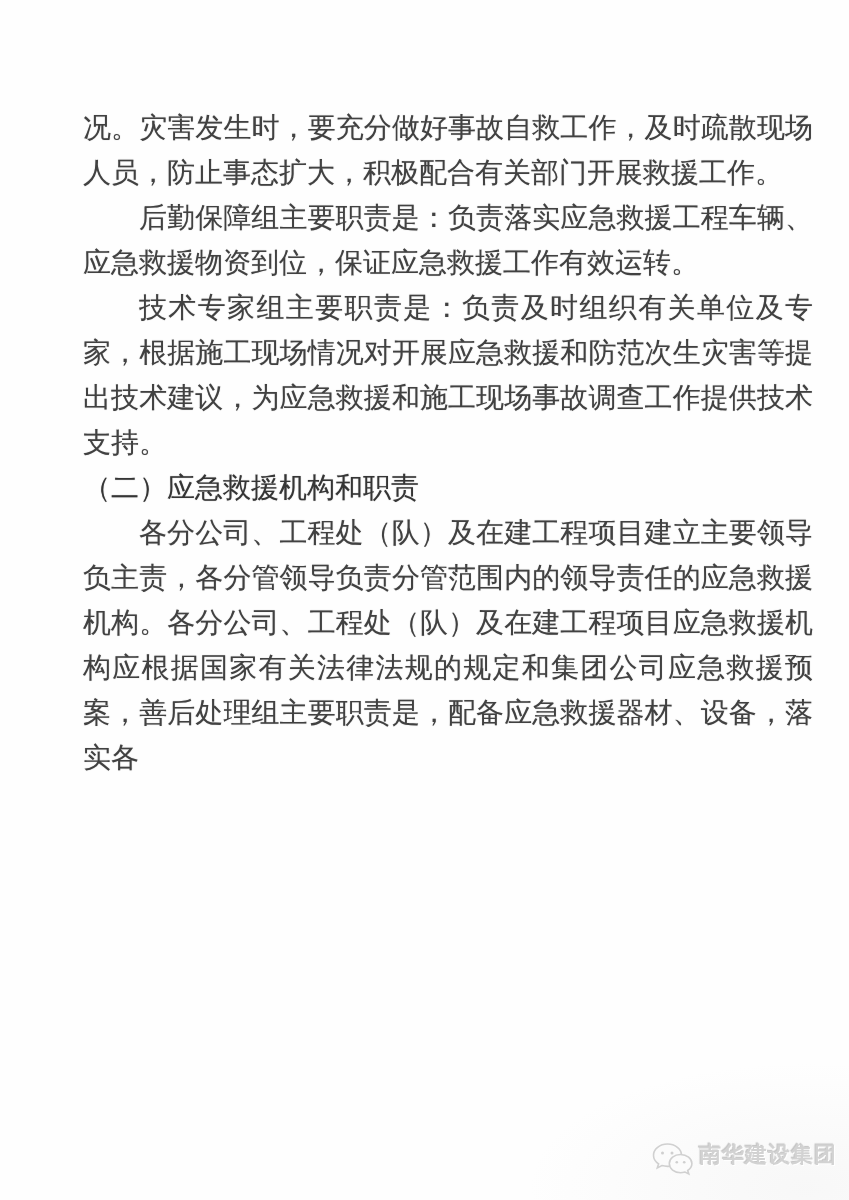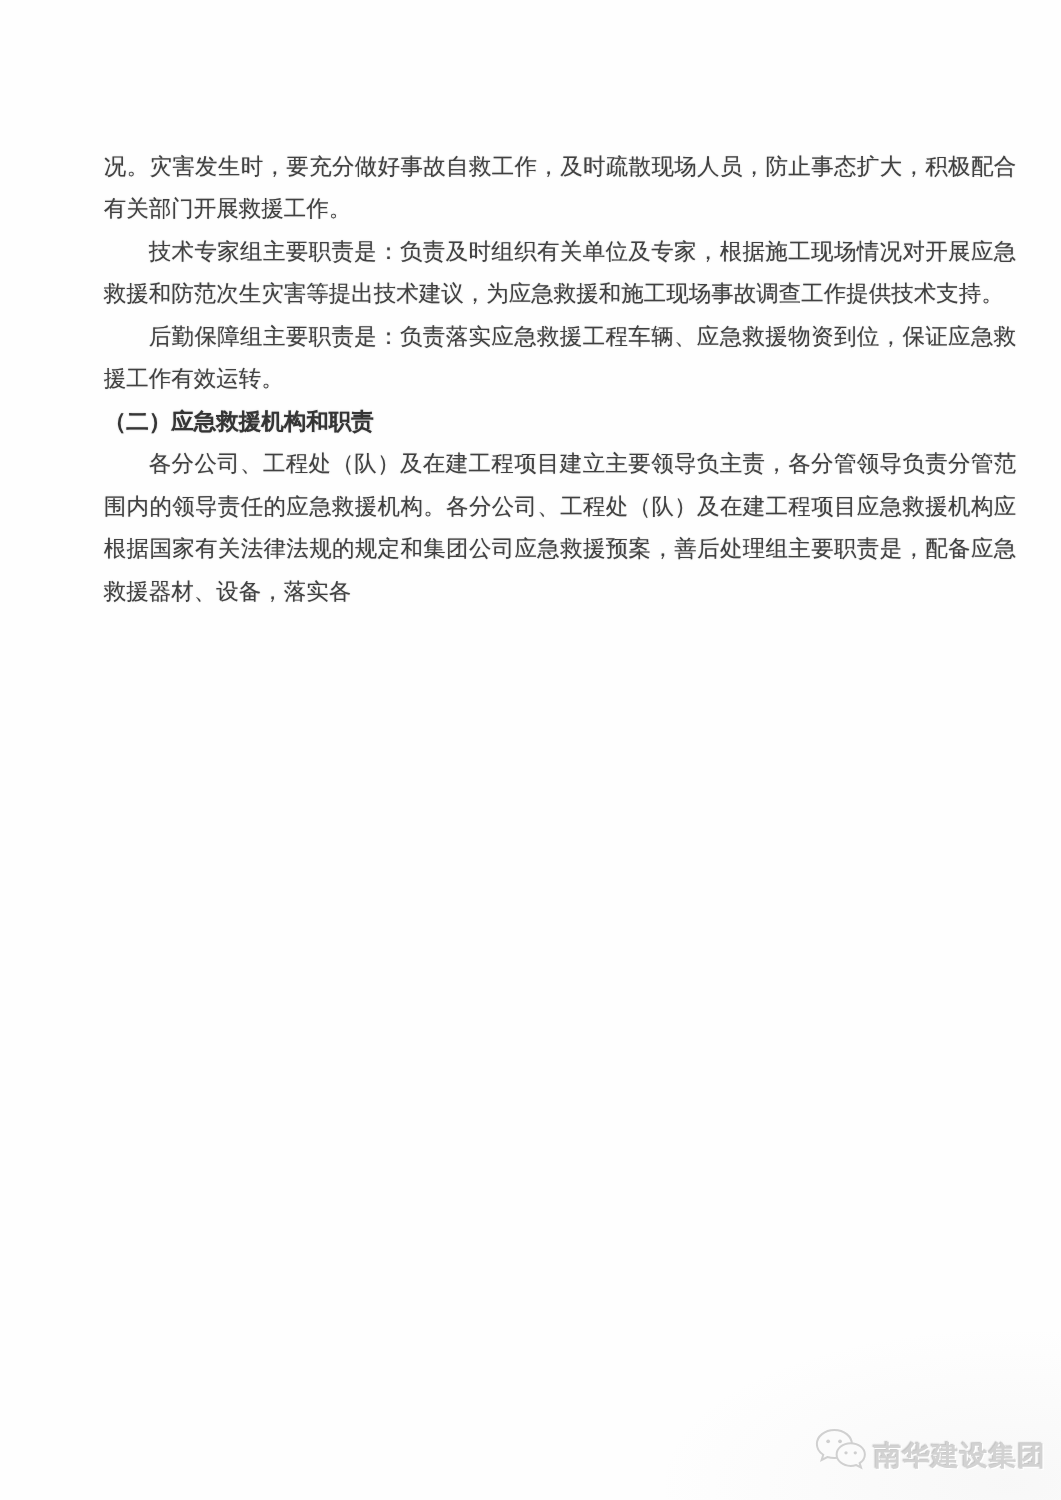--- a/index.html
+++ b/index.html
@@ -13,47 +13,47 @@
     height: 1200px;
     background:
       radial-gradient(ellipse 400px 180px at 95% 99%, rgba(190,190,190,0.10), rgba(255,255,255,0) 70%),
       #fefefe;
     overflow: hidden;
     font-family: "Liberation Serif", "DejaVu Serif", serif;
   }
   .content {
     position: absolute;
     left: 83px;
-    top: 116px;
+    top: 105px;
     width: 730px;
-    font-size: 18px;
-    line-height: 34px;
+    font-size: 28px;
+    line-height: 45px;
     color: #414141;
     text-align: justify;
     text-justify: inter-ideograph;
     text-shadow: 0 0 1px rgba(80, 80, 80, 0.45);
   }
   .content p {
     margin: 0;
     padding: 0;
   }
   .para-indent {
     text-indent: 2em;
   }
   .section-heading {
-    font-weight: 700;
+    font-weight: 400;
     color: #353535;
     text-shadow: 0 0 1px rgba(60, 60, 60, 0.55);
   }
   .watermark {
     position: absolute;
     left: 650px;
     top: 1140px;
     display: flex;
-    align-items: flex-end;
+    align-items: flex-start;
     gap: 5px;
     user-select: none;
   }
   .brand-text {
     font-family: "Liberation Sans", "DejaVu Sans", sans-serif;
     font-weight: 700;
     font-size: 22px;
     letter-spacing: 1px;
     color: #d2d2d2;
     text-shadow: 1px 1px 0 #ffffff, -1px -1px 1px #c3c3c3;
@@ -63,22 +63,22 @@
     display: block;
   }
 </style>
 </head>
 <body>
 
 <div class="page">
 
   <main class="content">
     <p>况。灾害发生时，要充分做好事故自救工作，及时疏散现场人员，防止事态扩大，积极配合有关部门开展救援工作。</p>
+    <p class="para-indent">后勤保障组主要职责是：负责落实应急救援工程车辆、应急救援物资到位，保证应急救援工作有效运转。</p>
     <p class="para-indent">技术专家组主要职责是：负责及时组织有关单位及专家，根据施工现场情况对开展应急救援和防范次生灾害等提出技术建议，为应急救援和施工现场事故调查工作提供技术支持。</p>
-    <p class="para-indent">后勤保障组主要职责是：负责落实应急救援工程车辆、应急救援物资到位，保证应急救援工作有效运转。</p>
     <p class="section-heading">（二）应急救援机构和职责</p>
     <p class="para-indent">各分公司、工程处（队）及在建工程项目建立主要领导负主责，各分管领导负责分管范围内的领导责任的应急救援机构。各分公司、工程处（队）及在建工程项目应急救援机构应根据国家有关法律法规的规定和集团公司应急救援预案，善后处理组主要职责是，配备应急救援器材、设备，落实各</p>
   </main>
 
   <div class="watermark">
     <span>
       <svg class="wechat-icon-svg" width="44" height="40" viewBox="0 0 44 40">
         <g fill="#fbfbfb" stroke="#d0d0d0" stroke-width="1.6">
           <path d="M17.5 4 C9.8 4 3.5 9 3.5 15.2 c0 3.5 2 6.6 5.1 8.6 l-1.3 4.2 4.6-2.4 c1.7 0.5 3.6 0.8 5.6 0.8 7.7 0 14-5 14-11.2 S25.2 4 17.5 4 Z"></path>
           <path d="M30.5 14.5 c-6.2 0-11.2 4.1-11.2 9.1 0 5 5 9.1 11.2 9.1 1.6 0 3.1-0.3 4.5-0.7 l3.8 2 -1.1-3.5 c2.5-1.6 4.2-4.1 4.2-6.9 0-5-5.1-9.1-11.4-9.1 Z"></path>

